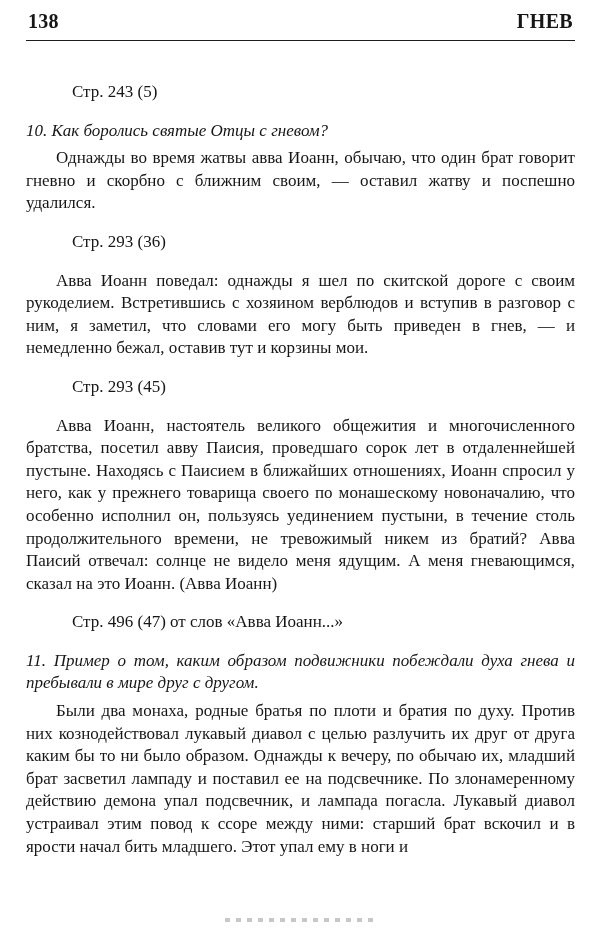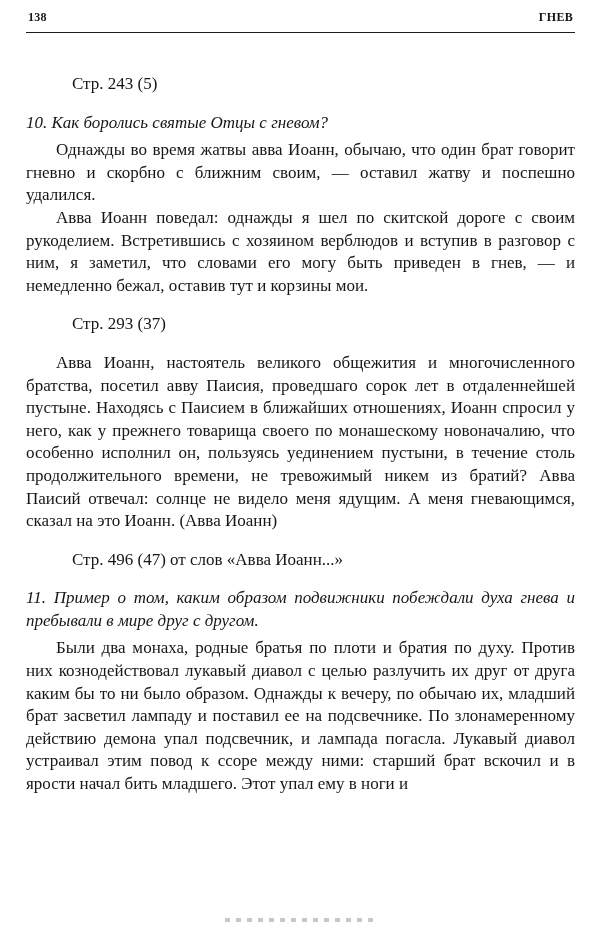--- a/index.html
+++ b/index.html
@@ -15,21 +15,21 @@
     background: #ffffff;
     color: #161616;
     font-family: "Liberation Serif", "DejaVu Serif", serif;
     padding: 8px 25px 0 26px;
     overflow: hidden;
   }
   .page-header {
     display: flex;
     justify-content: space-between;
     align-items: flex-end;
-    font-size: 12px;
+    font-size: 20px;
     font-weight: bold;
     padding: 2px 2px 7px 2px;
     letter-spacing: 0.3px;
   }
   .header-rule {
     border: none;
     border-top: 1.6px solid #1c1c1c;
     margin: 0 0 0 0;
   }
   .page-body {
@@ -84,23 +84,24 @@
 
   <hr class="header-rule">
 
   <main class="page-body">
 
     <p class="ref">Стр. 243 (5)</p>
 
     <p class="heading">10. Как боролись святые Отцы с гневом?</p>
 
     <p class="para">Однажды во время жатвы авва Иоанн, обычаю, что один брат говорит гневно и скорбно с ближним своим, — оставил жатву и поспешно удалился.</p>
+    <p class="ref">Стр. 293 (36)</p>
 
     <p class="para">Авва Иоанн поведал: однажды я шел по скитской дороге с своим рукоделием. Встретившись с хозяином верблюдов и вступив в разговор с ним, я заметил, что словами его могу быть приведен в гнев, — и немедленно бежал, оставив тут и корзины мои.</p>
-    <p class="ref">Стр. 293 (37)</p>
+    <p class="ref">Стр. 293 (45)</p>
 
     <p class="para">Авва Иоанн, настоятель великого общежития и многочисленного братства, посетил авву Паисия, проведшаго сорок лет в отдаленнейшей пустыне. Находясь с Паисием в ближайших отношениях, Иоанн спросил у него, как у прежнего товарища своего по монашескому новоначалию, что особенно исполнил он, пользуясь уединением пустыни, в течение столь продолжительного времени, не тревожимый никем из братий? Авва Паисий отвечал: солнце не видело меня ядущим. А меня гневающимся, сказал на это Иоанн. (Авва Иоанн)</p>
     <p class="ref">Стр. 496 (47) от слов «Авва Иоанн...»</p>
 
     <p class="heading">11. Пример о том, каким образом подвижники побеждали духа гнева и пребывали в мире друг с другом.</p>
 
     <p class="para">Были два монаха, родные братья по плоти и братия по духу. Против них кознодействовал лукавый диавол с целью разлучить их друг от друга каким бы то ни было образом. Однажды к вечеру, по обычаю их, младший брат засветил лампаду и поставил ее на подсвечнике. По злонамеренному действию демона упал подсвечник, и лампада погасла. Лукавый диавол устраивал этим повод к ссоре между ними: старший брат вскочил и в ярости начал бить младшего. Этот упал ему в ноги и</p>
 
   </main>
 

